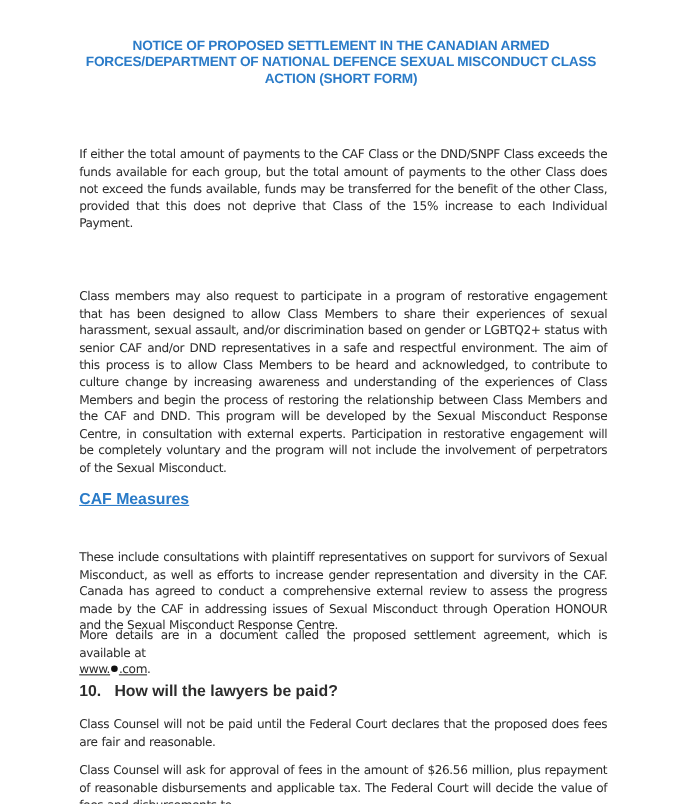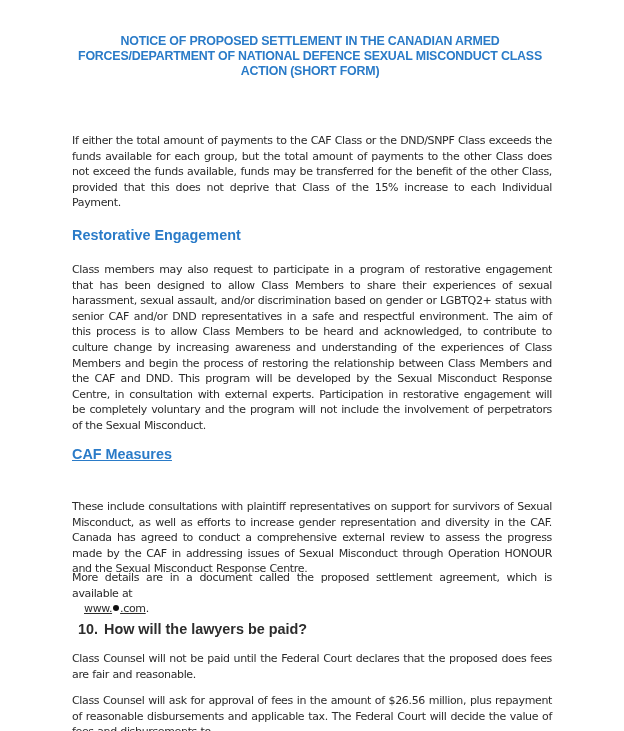--- a/index.html
+++ b/index.html
@@ -20,46 +20,45 @@
     position: absolute; left: 72px;
     font-family: "Liberation Sans", sans-serif; font-weight: bold;
     font-size: 14.4px; color: #2a7bc8; line-height: 18px;
   }
   .h1 {
     position: absolute; left: 72px;
     font-family: "Liberation Sans", sans-serif; font-weight: bold;
     font-size: 14.4px; color: #2d2d2d; line-height: 18px;
   }
   .h1 .num { display: inline-block; width: 32px; }
-  .link { color: #2b2b2b; text-decoration: underline; margin-left: 12px; }
+  .link { color: #2b2b2b; text-decoration: underline; }
   .bullet { display: inline-block; width: 6px; height: 6px; border-radius: 50%; background: #111; vertical-align: 1px; margin: 0 1px; }
 </style>
 </head>
 <body>
 
 <div class="page">
 
   <div class="title">NOTICE OF PROPOSED SETTLEMENT IN THE CANADIAN ARMED FORCES/DEPARTMENT OF NATIONAL DEFENCE SEXUAL MISCONDUCT CLASS ACTION (SHORT FORM)</div>
 
   <div class="para" style="top:133px;">If either the total amount of payments to the CAF Class or the DND/SNPF Class exceeds the funds available for each group, but the total amount of payments to the other Class does not exceed the funds available, funds may be transferred for the benefit of the other Class, provided that this does not deprive that Class of the 15% increase to each Individual Payment.</div>
 
-  <div class="h2" style="top:226px;">Restorative Engagement</div>
 
   <div class="para" style="top:262px;">Class members may also request to participate in a program of restorative engagement that has been designed to allow Class Members to share their experiences of sexual harassment, sexual assault, and/or discrimination based on gender or LGBTQ2+ status with senior CAF and/or DND representatives in a safe and respectful environment. The aim of this process is to allow Class Members to be heard and acknowledged, to contribute to culture change by increasing awareness and understanding of the experiences of Class Members and begin the process of restoring the relationship between Class Members and the CAF and DND. This program will be developed by the Sexual Misconduct Response Centre, in consultation with external experts. Participation in restorative engagement will be completely voluntary and the program will not include the involvement of perpetrators of the Sexual Misconduct.</div>
 
   <div class="h2" style="top:445px;text-decoration:underline;">CAF Measures</div>
 
   <div class="para" style="top:499px;">These include consultations with plaintiff representatives on support for survivors of Sexual Misconduct, as well as efforts to increase gender representation and diversity in the CAF. Canada has agreed to conduct a comprehensive external review to assess the progress made by the CAF in addressing issues of Sexual Misconduct through Operation HONOUR and the Sexual Misconduct Response Centre.</div>
 
   <div class="para" style="top:570px;">
     <span>More details are in a document called the proposed settlement agreement, which is available at</span>
     <br>
     <a class="link"><span>www.</span><span class="bullet"></span><span>.com</span></a><span>.</span>
   </div>
 
-  <div class="h1" style="top:620px;text-align:center;">
+  <div class="h1" style="top:620px;">
     <span class="num">10.</span><span>How will the lawyers be paid?</span>
   </div>
 
   <div class="para" style="top:651px;">Class Counsel will not be paid until the Federal Court declares that the proposed does fees are fair and reasonable.</div>
   <div class="para" style="top:693px;">Class Counsel will ask for approval of fees in the amount of $26.56 million, plus repayment of reasonable disbursements and applicable tax. The Federal Court will decide the value of fees and disbursements to</div>
 
 </div>
 
 </body></html>

